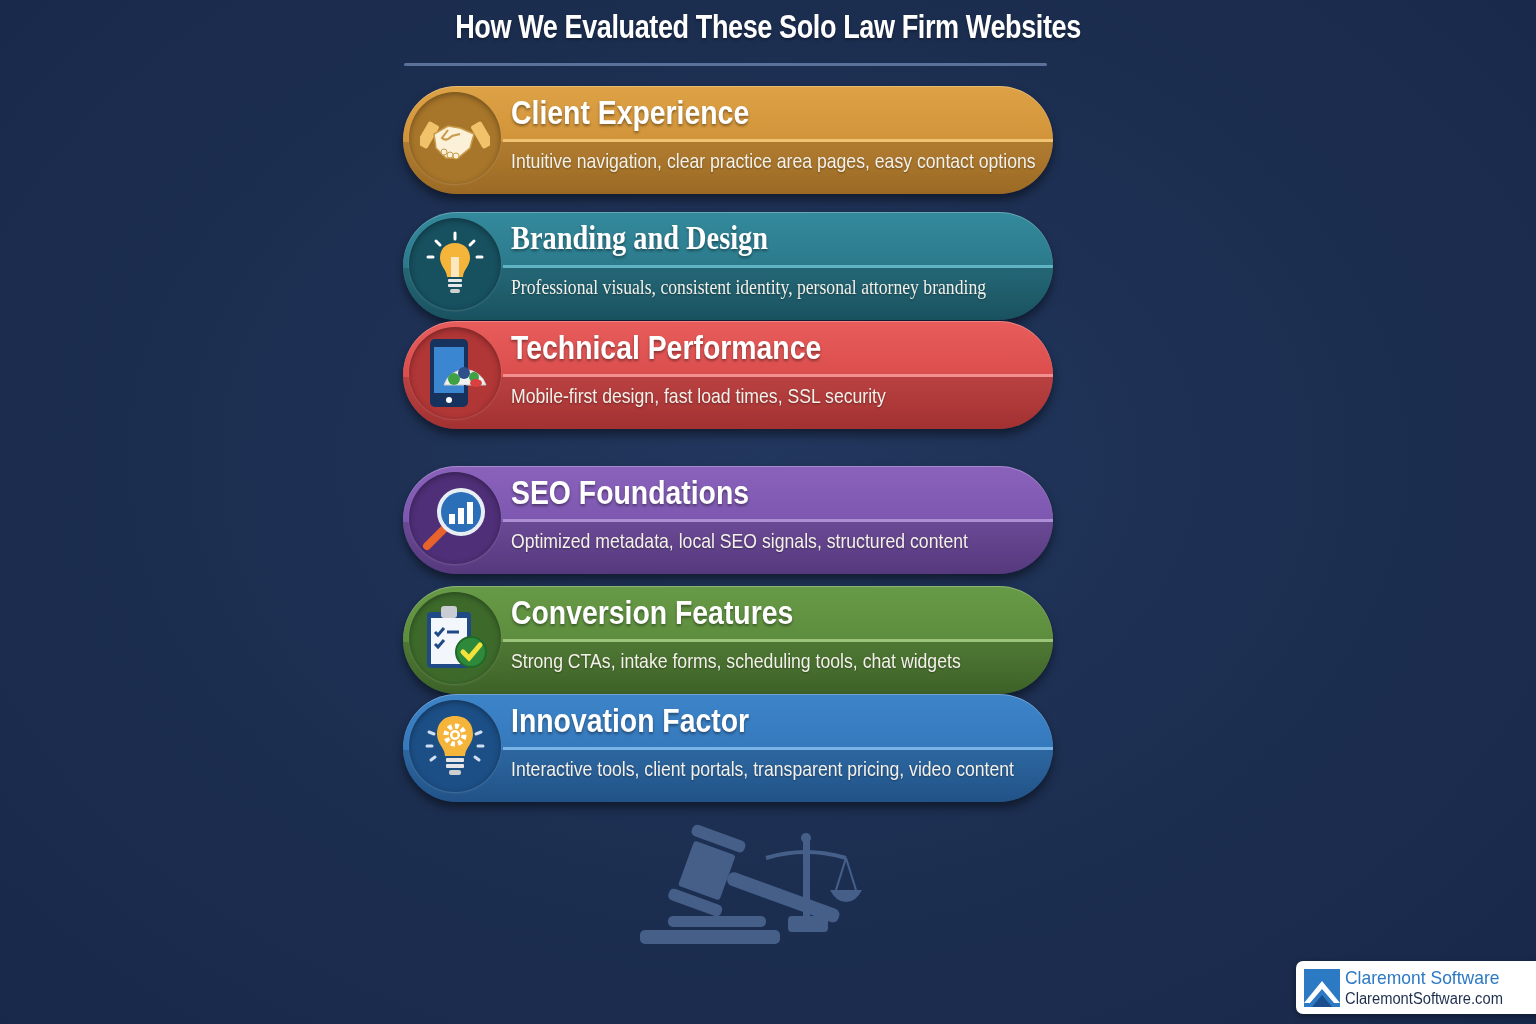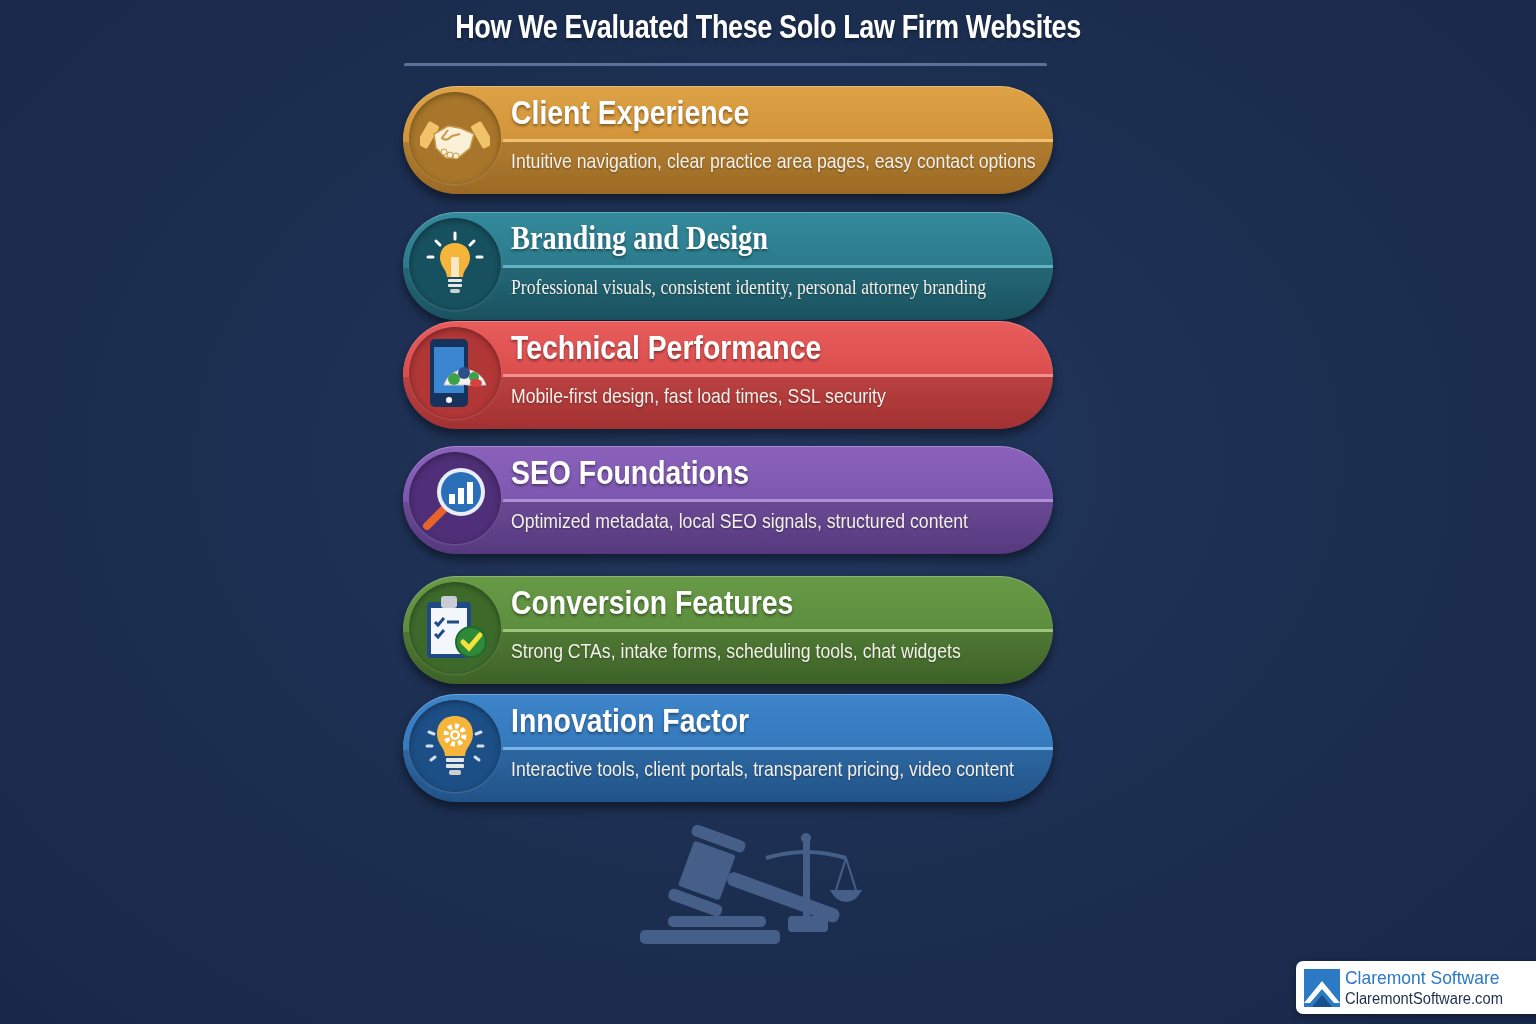--- a/index.html
+++ b/index.html
@@ -130,38 +130,38 @@
         <circle cx="44" cy="38" r="6" fill="#2f4f8a"></circle>
         <circle cx="54" cy="42" r="5" fill="#3fa046"></circle>
         <ellipse cx="56" cy="48" rx="6" ry="4" fill="#d94040"></ellipse>
         <line x1="45" y1="50" x2="45" y2="56" stroke="#17325c" stroke-width="2"></line>
       </svg>
     </div>
     <div class="heading">Technical Performance</div>
     <div class="desc">Mobile-first design, fast load times, SSL security</div>
   </div>
 
-  <div class="pill" style="top:360px; background: linear-gradient(180deg,#8a62bc 0%,#7b55ad 60%,#674496 100%);">
+  <div class="pill" style="top:380px; background: linear-gradient(180deg,#8a62bc 0%,#7b55ad 60%,#674496 100%);">
     <div class="bottom-half"></div>
     <div class="divider" style="background:#ad8fd6;"></div>
     <div class="icon-disc" style="background:#4f2f78;">
       <svg width="72" height="72" viewBox="0 0 72 72">
         <line x1="26" y1="46" x2="8" y2="64" stroke="#e8622c" stroke-width="8" stroke-linecap="round"></line>
         <circle cx="42" cy="30" r="24" fill="#e9eef5"></circle>
         <circle cx="42" cy="30" r="20" fill="#2a6fb8"></circle>
         <rect x="30" y="32" width="6" height="10" fill="#fff"></rect>
         <rect x="39" y="26" width="6" height="16" fill="#fff"></rect>
         <rect x="48" y="20" width="6" height="22" fill="#fff"></rect>
       </svg>
     </div>
     <div class="heading">SEO Foundations</div>
     <div class="desc">Optimized metadata, local SEO signals, structured content</div>
   </div>
 
-  <div class="pill" style="top:490px; background: linear-gradient(180deg,#679a46 0%,#5b8b3c 60%,#4a7530 100%);">
+  <div class="pill" style="top:500px; background: linear-gradient(180deg,#679a46 0%,#5b8b3c 60%,#4a7530 100%);">
     <div class="bottom-half"></div>
     <div class="divider" style="background:#9cc47a;"></div>
     <div class="icon-disc" style="background:#3d6a2b;">
       <svg width="72" height="72" viewBox="0 0 72 72">
         <rect x="8" y="10" width="44" height="56" rx="4" fill="#1f4a86"></rect>
         <rect x="12" y="16" width="36" height="46" fill="#f3f6fa"></rect>
         <rect x="22" y="4" width="16" height="12" rx="3" fill="#c9ccd2"></rect>
         <path d="M16 30 l3 3 l6 -7" stroke="#1f4a86" stroke-width="3" fill="none"></path>
         <line x1="28" y1="30" x2="40" y2="30" stroke="#1f4a86" stroke-width="3"></line>
         <path d="M16 42 l3 3 l6 -7" stroke="#1f4a86" stroke-width="3" fill="none"></path>

